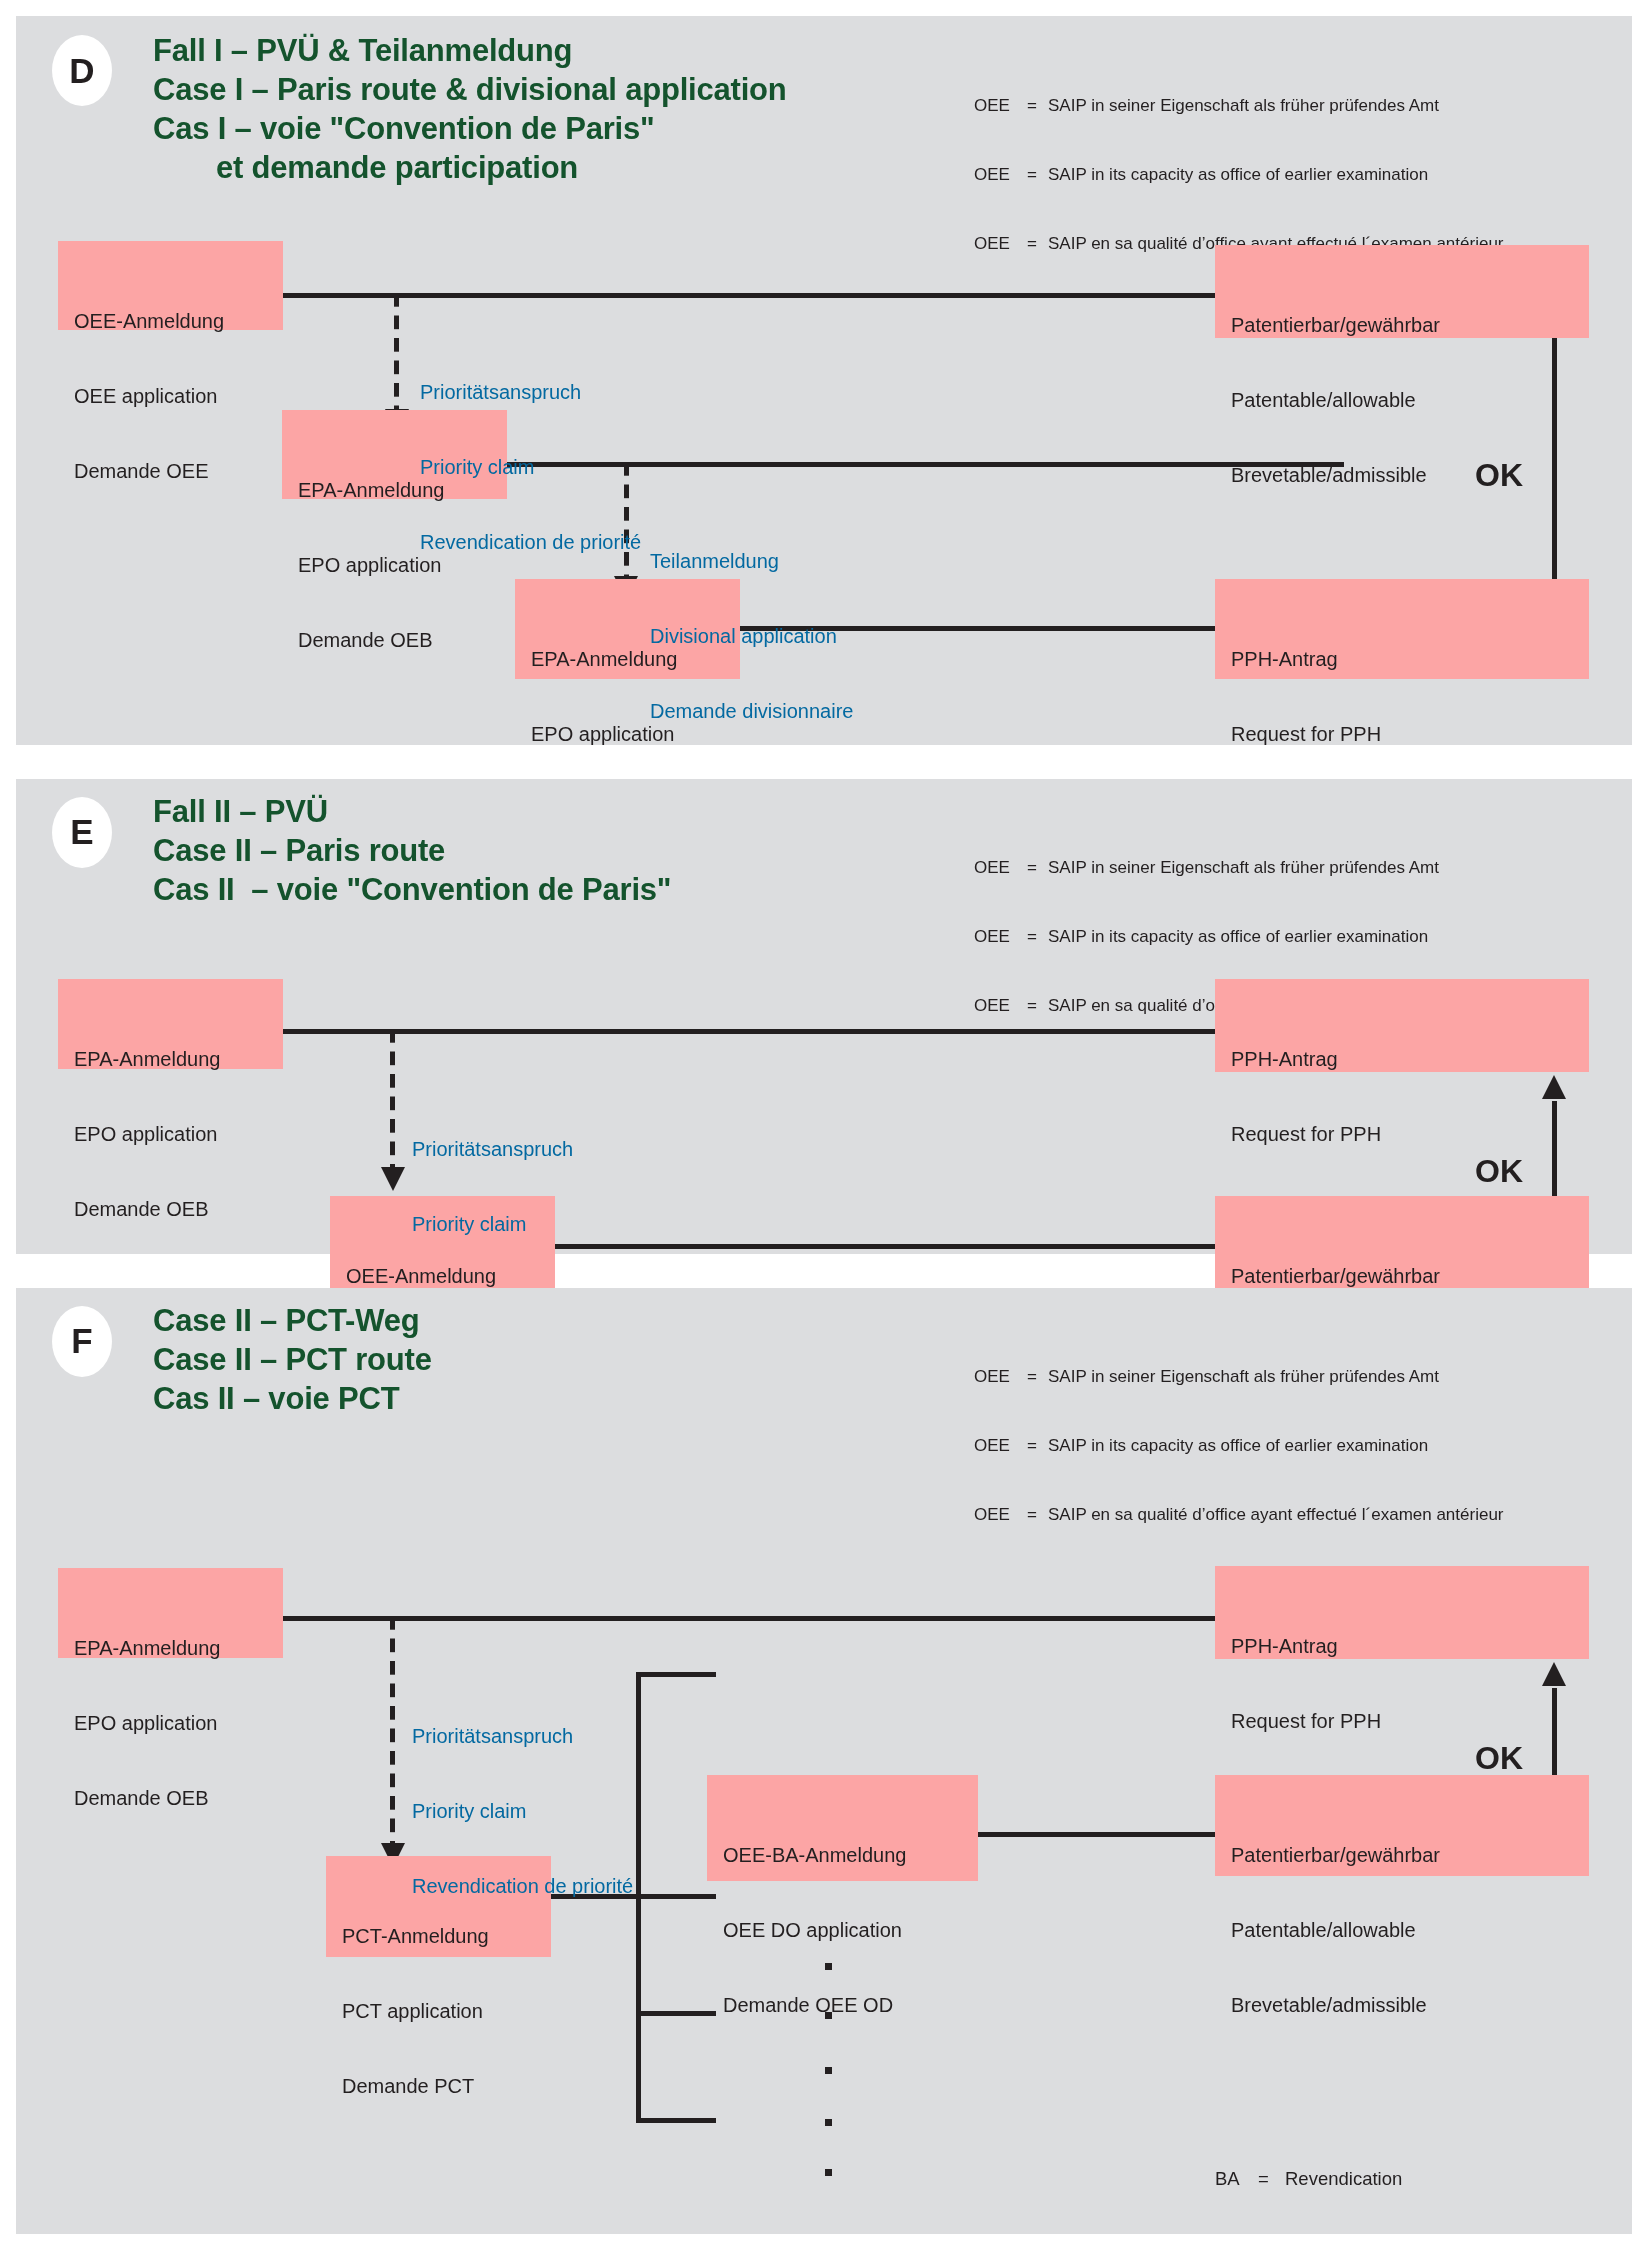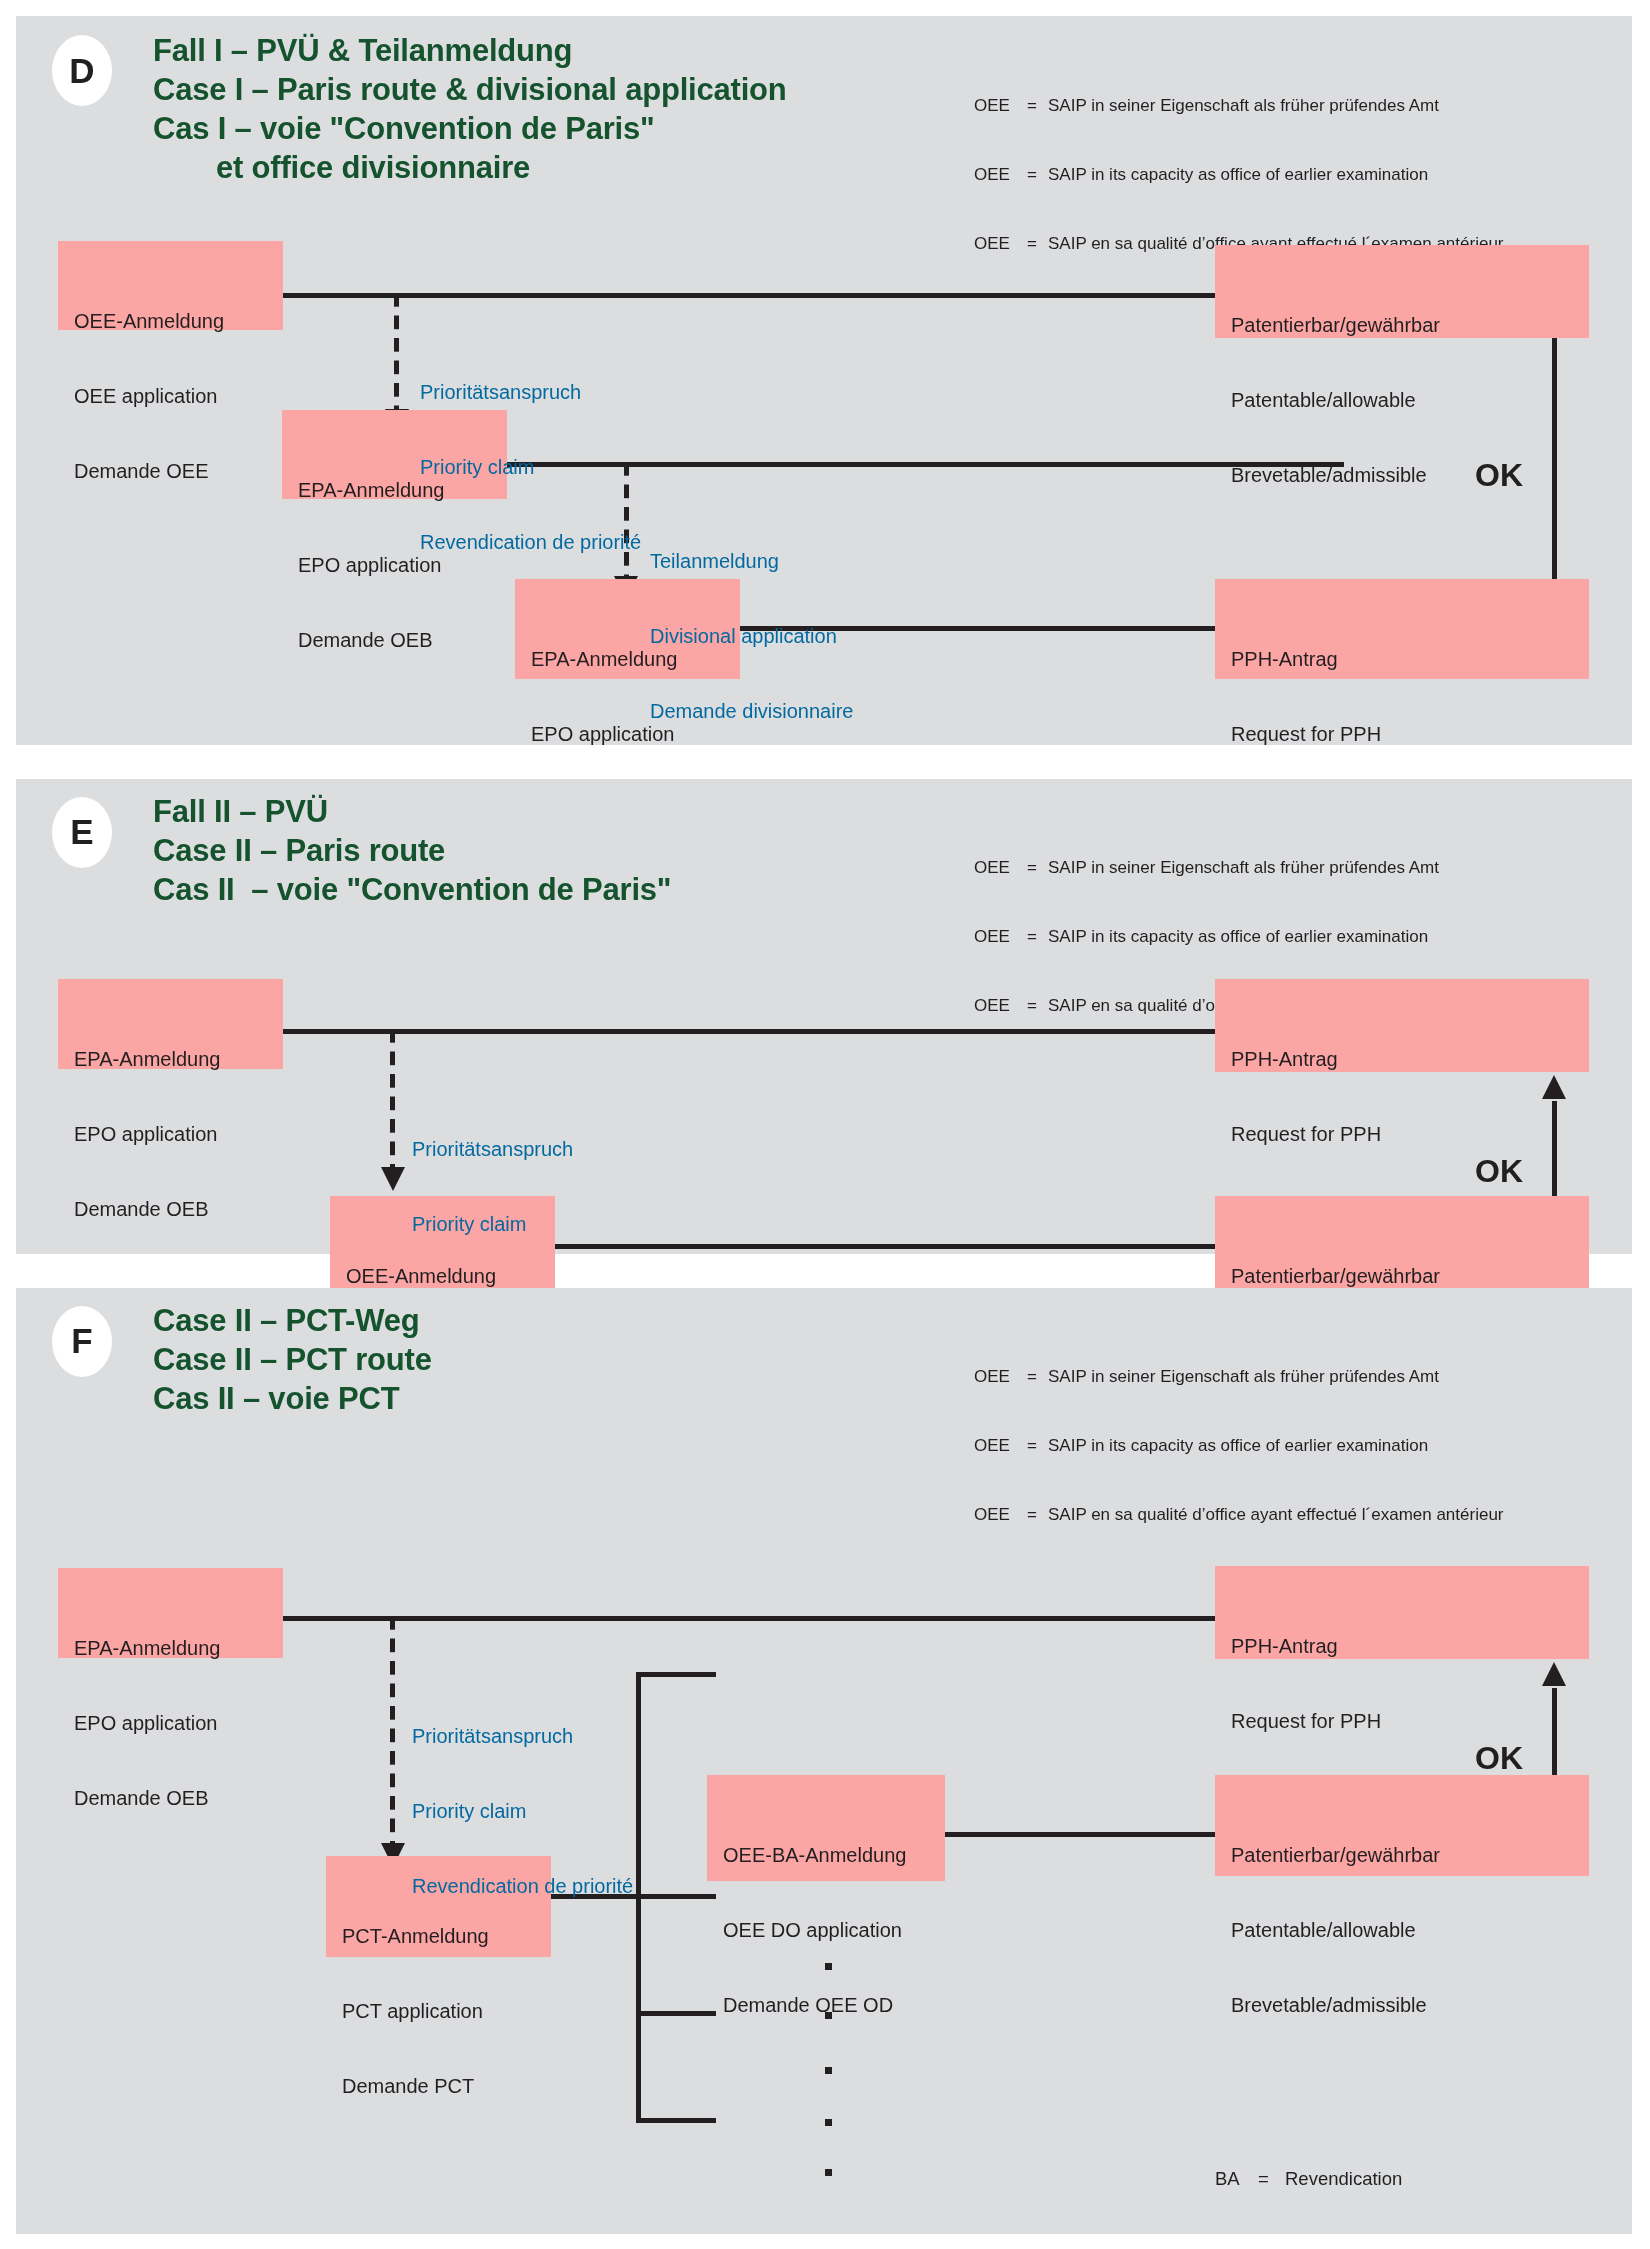--- a/index.html
+++ b/index.html
@@ -62,21 +62,21 @@
 <div id="page">
 
   <div class="panel" id="panel-D">
 
     <div class="badge" style="left:36px;top:19.3px;">D</div>
 
     <div class="title-block" style="left:137px;top:14.5px;">
       <span class="tl">Fall I – PVÜ &amp; Teilanmeldung</span>
       <span class="tl">Case I – Paris route &amp; divisional application</span>
       <span class="tl">Cas I – voie "Convention de Paris"</span>
-      <span class="tl indent">et office divisionnaire</span>
+      <span class="tl indent">et demande participation</span>
     </div>
 
     <div class="legend" style="left:958px;top:32px;">
       <span class="lrow"><span class="lkey">OEE</span><span class="leq">=</span><span>SAIP in seiner Eigenschaft als früher prüfendes Amt</span></span>
       <span class="lrow"><span class="lkey">OEE</span><span class="leq">=</span><span>SAIP in its capacity as office of earlier examination</span></span>
       <span class="lrow"><span class="lkey">OEE</span><span class="leq">=</span><span>SAIP en sa qualité d’office ayant effectué l´examen antérieur</span></span>
     </div>
 
     <div class="hline" style="left:266px;top:277px;width:934px;"></div>
 
@@ -241,21 +241,21 @@
       <span class="nl">EPO application</span>
       <span class="nl">Demande OEB</span>
     </div>
 
     <div class="node" style="left:310px;top:568px;width:225px;height:101px;">
       <span class="nl">PCT-Anmeldung</span>
       <span class="nl">PCT application</span>
       <span class="nl">Demande PCT</span>
     </div>
 
-    <div class="node" style="left:691px;top:487px;width:238px;height:106px;">
+    <div class="node" style="left:691px;top:487px;width:271px;height:106px;">
       <span class="nl">OEE-BA-Anmeldung</span>
       <span class="nl">OEE DO application</span>
       <span class="nl">Demande OEE OD</span>
     </div>
 
     <div class="node" style="left:1199px;top:278px;width:374px;height:93px;">
       <span class="nl">PPH-Antrag</span>
       <span class="nl">Request for PPH</span>
       <span class="nl">Demande de participation au PPH</span>
     </div>

